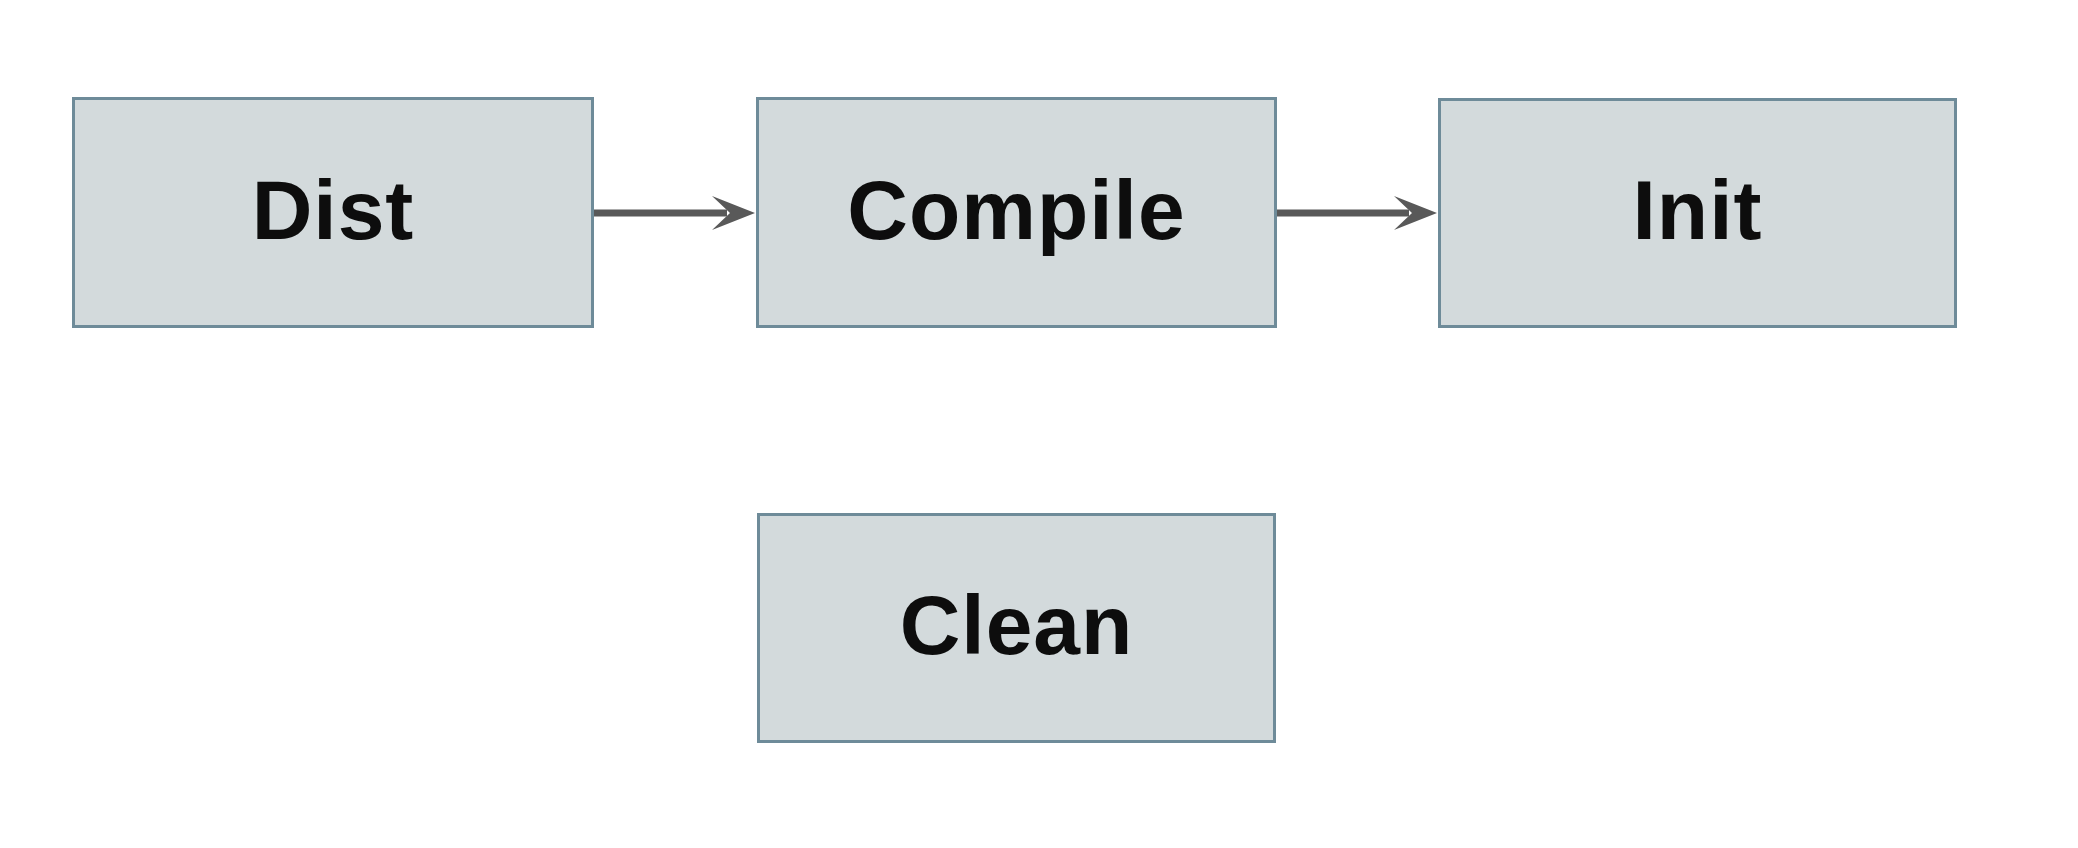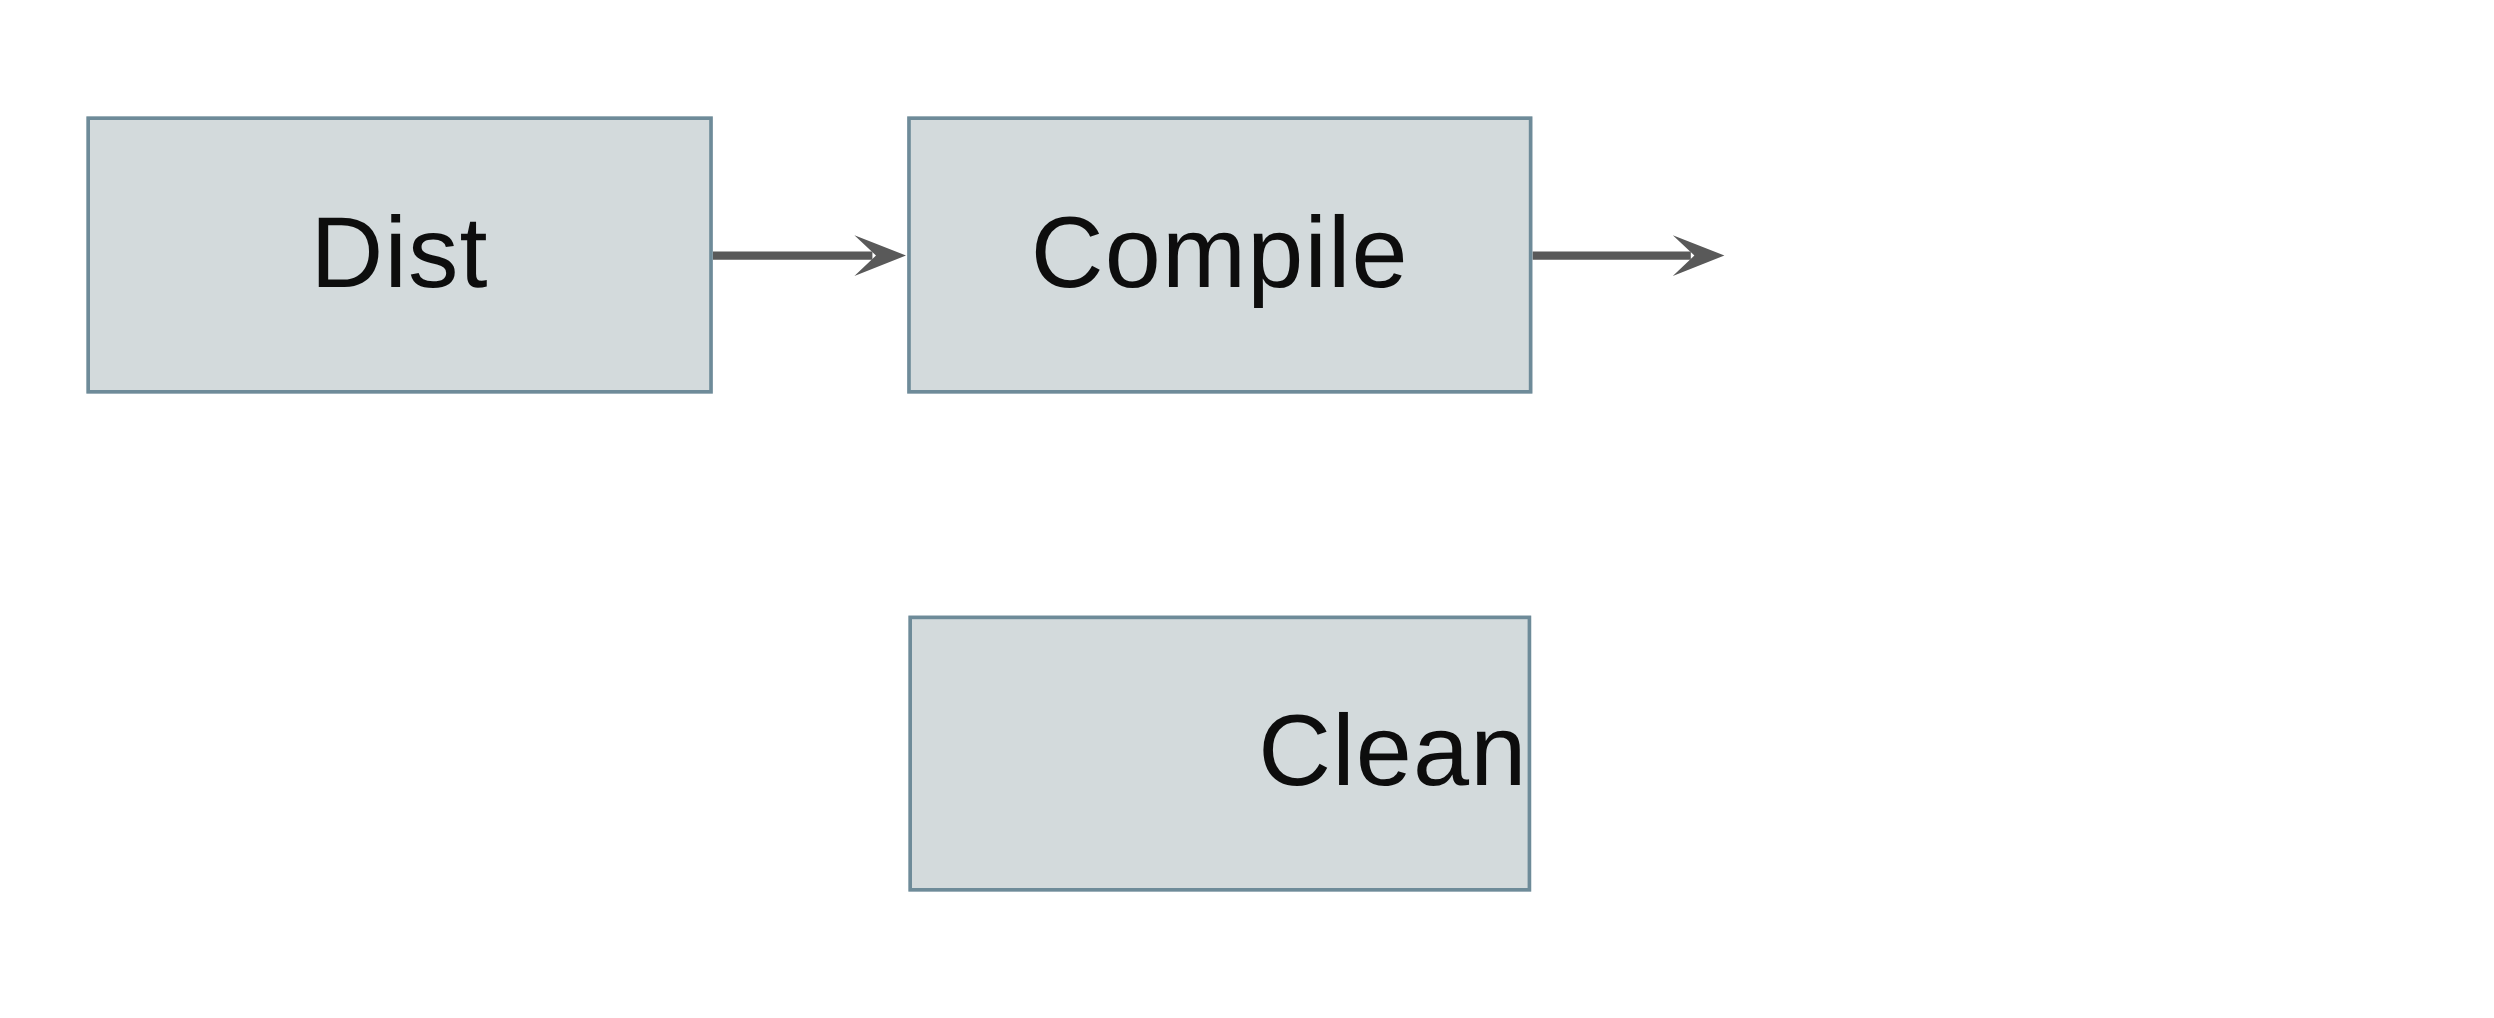--- a/index.html
+++ b/index.html
@@ -19,31 +19,31 @@
     position: absolute;
     box-sizing: border-box;
     background: var(--node-fill, #d3dadc);
     border: 3px solid var(--node-border, #6e8b99);
     display: flex;
     align-items: center;
     justify-content: center;
   }
   .node .label {
     font-size: 84px;
-    font-weight: 400;
+    font-weight: 700;
     color: var(--text, #0d0d0d);
     letter-spacing: 1px;
     white-space: nowrap;
     line-height: 1;
     padding-bottom: 6px;
   }
   #node-dist    { left: 72px;   top: 97px;  width: 522px; height: 231px; }
   #node-compile { left: 756px;  top: 97px;  width: 521px; height: 231px; justify-content: center; }
   #node-init    { left: 1438px; top: 98px;  width: 519px; height: 230px; }
-  #node-clean   { left: 757px;  top: 513px; width: 519px; height: 230px; justify-content: flex-end; }
+  #node-clean   { left: 757px;  top: 513px; width: 519px; height: 230px; }
 
   #edges {
     position: absolute;
     left: 0; top: 0;
     width: 2078px;
     height: 848px;
     pointer-events: none;
   }
   .edge-line {
     stroke: var(--arrow, #595959);
@@ -72,18 +72,21 @@
   </svg>
 
   <div class="node" id="node-dist">
     <span class="label">Dist</span>
   </div>
 
   <div class="node" id="node-compile">
     <span class="label">Compile</span>
   </div>
 
+  <div class="node" id="node-init">
+    <span class="label">Init</span>
+  </div>
 
   <div class="node" id="node-clean">
     <span class="label">Clean</span>
   </div>
 
 </div>
 
 </body></html>

